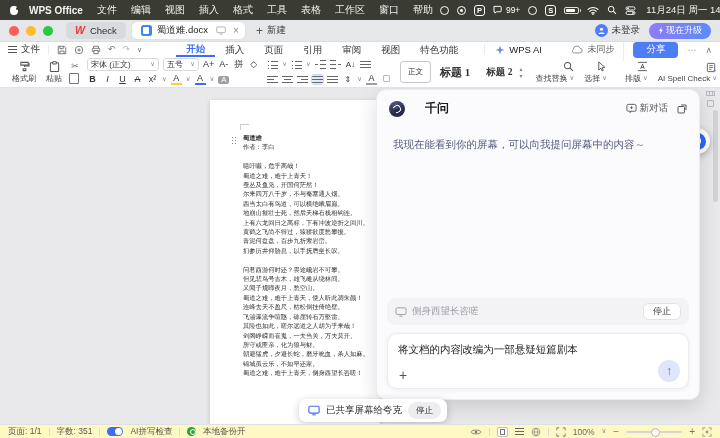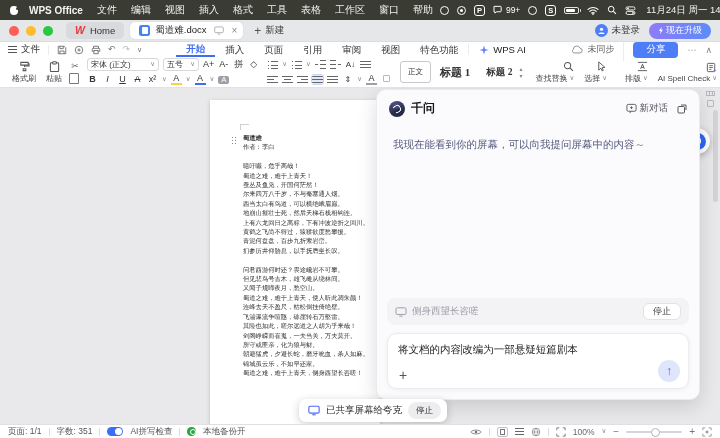--- a/index.html
+++ b/index.html
@@ -45,21 +45,21 @@
 .upgrade{height:16px;border-radius:8px;background:linear-gradient(90deg,#8f7bf8,#5b8cf8);color:#fff;font-size:9px;display:flex;align-items:center;gap:2px;padding:0 9px;white-space:nowrap}
 
 .ribbonbar{position:absolute;top:42px;left:0;right:0;height:15px;background:#fff;display:flex;align-items:center;font-size:9.5px;color:#333;padding:0 8px;z-index:38}
 .file-btn{display:flex;align-items:center;gap:4px;margin-right:8px}
 .hamb{width:9px;height:7px;background:linear-gradient(#555,#555) 0 0/100% 1px no-repeat,linear-gradient(#555,#555) 0 3px/100% 1px no-repeat,linear-gradient(#555,#555) 0 6px/100% 1px no-repeat}
 .qicons{display:flex;align-items:center;gap:7px;color:#666;border-left:1px solid #ececee;padding-left:8px}
 .qicons .gch{font-size:9px;color:#777;line-height:1}
 .rtabs{display:flex;margin-left:34px;height:100%;align-items:stretch}
 .rtabs span{padding:2px 10px 0;display:flex;align-items:center}
 .rtabs span:first-child{color:#3d6df5;border-bottom:2px solid #3d6df5;font-weight:600}
-.wpsai{display:flex;align-items:center;gap:4px;margin-left:0;border-left:1px solid #ececee;padding-left:10px;color:#222}
+.wpsai{display:flex;align-items:center;gap:4px;margin-left:16px;border-left:1px solid #ececee;padding-left:10px;color:#222}
 .rb-right{margin-left:auto;display:flex;align-items:center;gap:9px}
 .sync{display:flex;align-items:center;gap:4px;color:#666;font-size:9px}
 .share-btn{background:#4d7df7;color:#fff;border-radius:4px;font-size:9.5px;padding:1px 13px 2px}
 .gdim{color:#888;font-size:9px}
 
 .toolbar{position:absolute;top:57px;left:0;right:0;height:31px;background:#fff;border-bottom:1px solid #e2e2e5;display:flex;align-items:center;padding:0 5px;z-index:37}
 .grp{display:flex;align-items:center;height:28px;padding:0 4px}
 .gdiv{width:1px;height:22px;background:#ececee}
 .big{display:flex;flex-direction:column;align-items:center;justify-content:center;font-size:8px;color:#444;width:30px;gap:1px}
 .clipcol{display:flex;flex-direction:column;gap:4px;align-items:center;margin-left:2px}
@@ -103,39 +103,39 @@
 .pl{white-space:nowrap;overflow:hidden}
 .sidetools{position:absolute;right:5px;top:3px;display:flex;flex-direction:column;gap:4px;align-items:center}
 .ruler{width:9px;height:5px;border:1px solid #b9b9bd;background:linear-gradient(90deg,transparent 2px,#b9b9bd 2px,#b9b9bd 3px,transparent 3px,transparent 5px,#b9b9bd 5px,#b9b9bd 6px,transparent 6px)}
 .minisq{width:7px;height:7px;border:1px solid #b9b9bd;border-radius:1px}
 .vscroll{position:absolute;right:2px;top:22px;width:5px;height:92px;background:#d3d3d6;border-radius:3px}
 .floatbtn{position:absolute;left:684px;top:128px;width:26px;height:26px;border-radius:50%;background:#fff;box-shadow:0 2px 7px rgba(0,0,0,.28);display:flex;align-items:center;justify-content:center;z-index:15}
 .floatin{width:17px;height:17px;border-radius:50%;background:#2e66f6;display:flex;align-items:center;justify-content:center}
 .floatdot{width:7px;height:6px;background:#fff;border-radius:2px 2px 2px 0}
 
 .aipanel{position:absolute;left:376px;top:89px;width:324px;height:311px;background:#fbfbfd;border:1px solid #ebebee;border-radius:10px;box-shadow:0 6px 20px rgba(0,0,0,.14);display:flex;flex-direction:column;z-index:20}
-.aphead{display:flex;align-items:center;gap:6px;padding:10px 12px 6px}
+.aphead{display:flex;align-items:center;gap:20px;padding:10px 12px 6px}
 .aplogo{width:16px;height:16px;border-radius:50%;background:conic-gradient(from 210deg,#262a47,#4a5080,#262a47 72%);position:relative}
 .aplogo::after{content:"";position:absolute;left:4px;top:4px;width:6px;height:6px;border:1.6px solid #fff;border-left-color:transparent;border-radius:50%;transform:rotate(-30deg)}
 .aptitle{font-size:12px;font-weight:700;color:#17171a}
 .apact{margin-left:auto;display:flex;align-items:center;gap:9px;color:#55565c;font-size:9.5px}
 .newchat{display:flex;align-items:center;gap:3px}
 .apmsg{padding:14px 16px 0;font-size:10.5px;color:#565b7e;line-height:1.5}
 .apspace{flex:1}
 .sharebar{margin:0 10px;background:#f3f3f6;border-radius:8px;height:27px;display:flex;align-items:center;gap:5px;padding:0 8px;font-size:9.5px;color:#9fa0a8}
 .stopbtn{margin-left:auto;background:#fff;border:1px solid #e3e3e7;border-radius:6px;font-size:9px;color:#333;padding:2px 9px;line-height:1.2}
 .inputcard{margin:8px 10px 10px;background:#fff;border:1px solid #ececf0;border-radius:10px;box-shadow:0 1px 5px rgba(25,30,60,.06);height:56px;position:relative;padding:9px 10px;font-size:10.5px;color:#1c1c22}
 .caret{display:inline-block;width:1.3px;height:11px;background:#3d6df5;vertical-align:-1.5px}
 .plusbtn{position:absolute;left:11px;bottom:6px;font-size:14px;color:#555;line-height:1}
 .sendbtn{position:absolute;right:8px;bottom:6px;width:22px;height:22px;border-radius:50%;background:#dfe5fb;color:#4a6af0;display:flex;align-items:center;justify-content:center;font-size:12px;font-weight:700}
 
 .toast{position:absolute;left:299px;top:399px;height:23px;background:#fff;border-radius:7px;box-shadow:0 2px 9px rgba(0,0,0,.2);display:flex;align-items:center;gap:6px;padding:0 6px 0 9px;font-size:9.5px;color:#2a2a2e;z-index:30;white-space:nowrap}
 .toast .pill{background:#ededf0;border-radius:10px;padding:2.5px 8px;font-size:8.5px;color:#333}
 
-.statusbar{position:absolute;bottom:0;left:0;right:0;height:14px;background:#ffffff;border-top:1px solid #e0e0e3;display:flex;align-items:center;font-size:8.5px;color:#555;padding:0 8px;gap:7px;z-index:40;white-space:nowrap}
+.statusbar{position:absolute;bottom:0;left:0;right:0;height:14px;background:#fef9c3;border-top:1px solid #e0e0e3;display:flex;align-items:center;font-size:8.5px;color:#555;padding:0 8px;gap:7px;z-index:40;white-space:nowrap}
 .sdiv{width:1px;height:8px;background:#dcdcdf}
 .toggle{width:16px;height:9px;border-radius:5px;background:#3d6df5;position:relative}
 .toggle::after{content:"";position:absolute;right:1px;top:1px;width:7px;height:7px;border-radius:50%;background:#fff}
 .bkdot{width:8.5px;height:8.5px;border-radius:50%;background:#27a83c;position:relative}
 .bkdot::after{content:"";position:absolute;left:2.2px;top:2.2px;width:4px;height:4px;border:1px solid #fff;border-radius:50%}
 .sright{margin-left:auto;display:flex;align-items:center;gap:7px;color:#666}
 .vbox{width:11px;height:10px;border:1px solid #bfbfc4;border-radius:2px;background:#fff;display:flex;align-items:center;justify-content:center}
 .vbox i{width:5px;height:6px;border:1px solid #777}
 .slider{width:56px;height:2px;background:#d5d5d8;border-radius:1px;position:relative}
 .slider::after{content:"";position:absolute;left:45%;top:-2.8px;width:7px;height:7px;background:#fff;border:1px solid #b5b5ba;border-radius:50%}
@@ -200,21 +200,21 @@
 </div>
 
 <div class="tabbar">
   <div class="tlights">
     <span class="tl r"></span>
     <span class="tl y"></span>
     <span class="tl g"></span>
   </div>
   <div class="tab home">
     <span class="wlogo">W</span>
-    <span>Home</span>
+    <span>Check</span>
   </div>
   <div class="tab doc">
     <span class="docicon"></span>
     <span>蜀道难.docx</span>
     <span class="tabshare">
         <svg width="10" height="9" viewBox="0 0 14 12">
           <rect x="1" y="1" width="12" height="8" rx="1.5" fill="none" stroke="#777" stroke-width="1.2"></rect>
           <path d="M5 11h4" stroke="#777" stroke-width="1.2"></path>
         </svg>
       </span>

